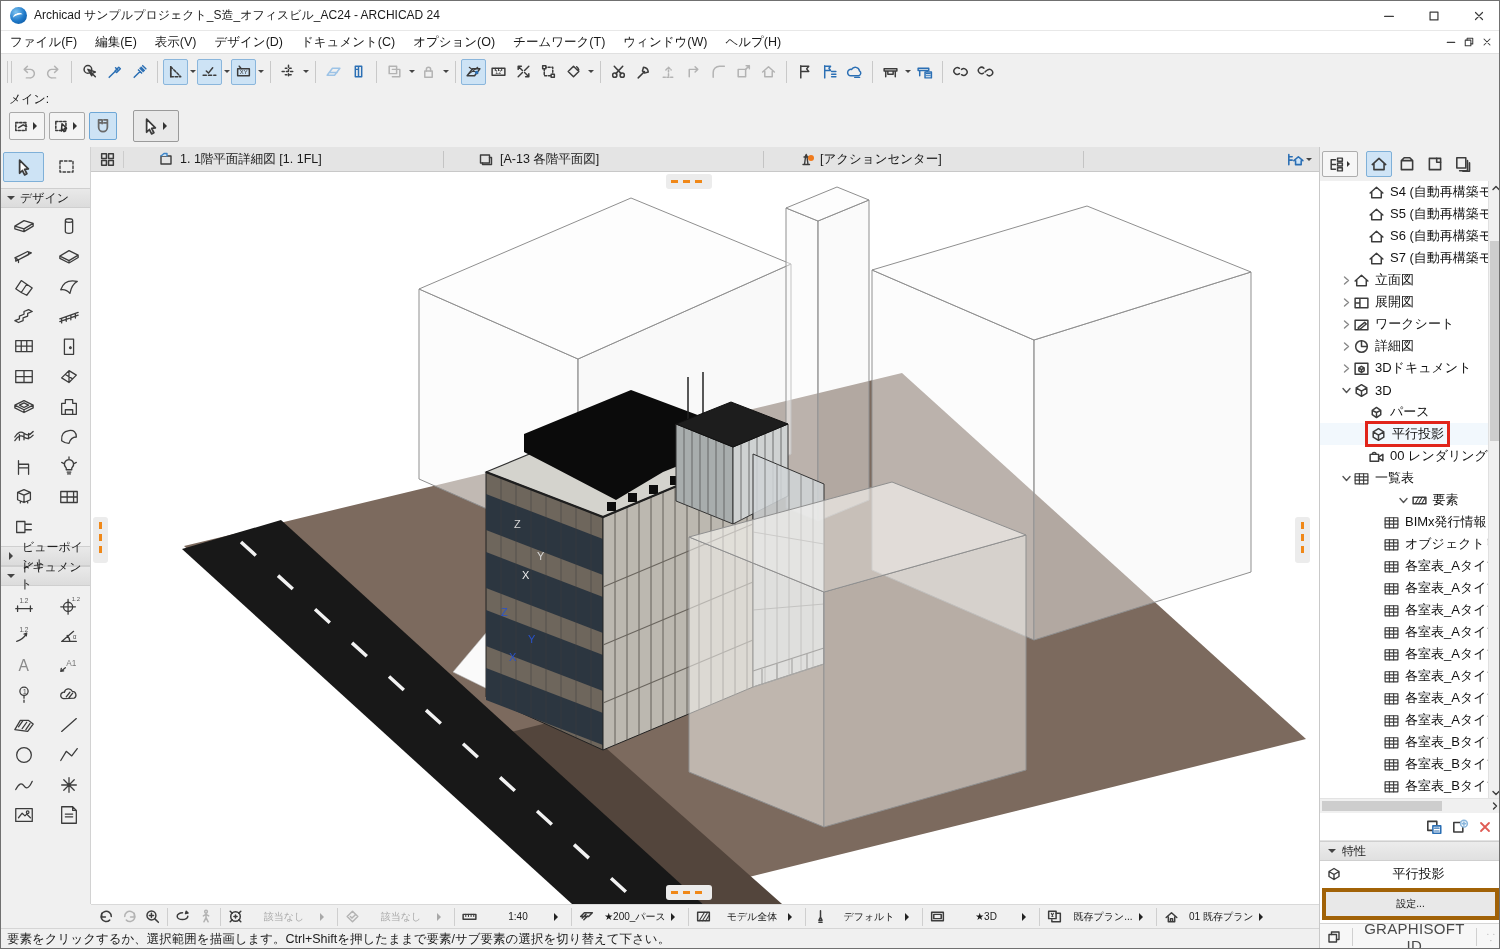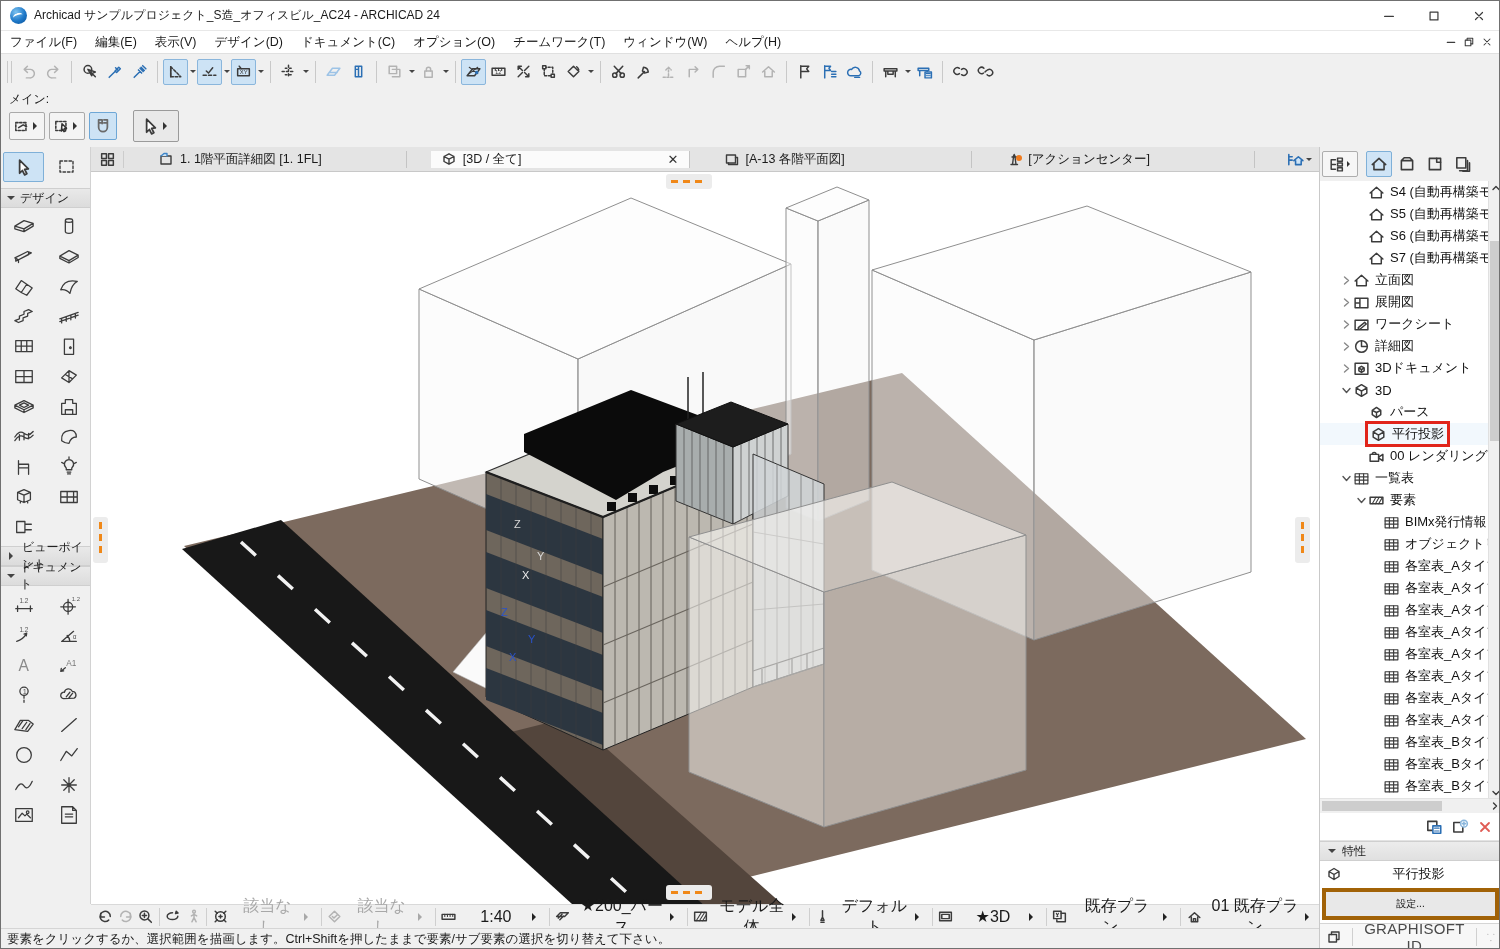--- a/index.html
+++ b/index.html
@@ -51,21 +51,21 @@
   .sechdr .tri.right{border-left-color:#444;margin-left:2px;}
   .tgrid{display:grid;grid-template-columns:45px 45px;justify-items:center;padding:4px 0;}
   .ttool{width:40px;height:30px;display:flex;align-items:center;justify-content:center;}
   
   .viewport{position:absolute;left:90px;top:171px;width:1228px;height:732px;background:#ffffff;overflow:hidden;}
   .mk{position:absolute;background:#ececec;border-radius:3px;display:flex;align-items:center;justify-content:center;}
   .mk-h{width:46px;height:15px;} .mk-v{width:15px;height:46px;}
   .mk-h i{display:block;width:36px;height:3px;background:repeating-linear-gradient(90deg,#f08818 0 7px,transparent 7px 12px);}
   .mk-v i{display:block;height:36px;width:3px;background:repeating-linear-gradient(180deg,#f08818 0 7px,transparent 7px 12px);}
   
-  .bottombar{position:absolute;left:90px;top:903px;width:1228px;height:24px;background:#f0f0f0;border-top:1px solid #d9d9d9;display:flex;align-items:center;font-size:16px;color:#1a1a1a;padding-left:4px;}
+  .bottombar{position:absolute;left:90px;top:903px;width:1228px;height:24px;background:#f0f0f0;border-top:1px solid #d9d9d9;display:flex;align-items:center;font-size:10px;color:#1a1a1a;padding-left:4px;}
   .bico{width:23px;height:20px;display:inline-flex;align-items:center;justify-content:center;}
   .bdd{display:inline-flex;align-items:center;gap:5px;padding:0 6px;}
   .bdd .lab{min-width:62px;text-align:center;}
   .bdd .arr{border:4px solid transparent;border-left-color:#222;}
   .bdd.dis .lab{color:#a8a8a8;} .bdd.dis .arr{border-left-color:#a8a8a8;}
   .bsep{width:1px;height:18px;background:#cfcfcf;margin:0 3px;}
   
   .statusbar{position:absolute;left:0;top:927px;width:1318px;height:22px;background:#f0f0f0;border-top:1px solid #d5d5d5;display:flex;align-items:center;font-size:12.5px;color:#1a1a1a;padding-left:6px;}
   
   .navigator{position:absolute;left:1318px;top:146px;width:182px;height:803px;background:#ffffff;border-left:1px solid #c9c9c9;display:flex;flex-direction:column;}
@@ -770,27 +770,20 @@
     <div class="quadbtn">
         <svg class="ic" width="17" height="17">
           <use href="#s-quad"></use>
         </svg>
       </div>
     <div class="tab">
       <svg class="ic" width="16" height="16">
           <use href="#s-plantab"></use>
         </svg>
       <span>1. 1階平面詳細図 [1. 1FL]</span>
-    </div>
-    <div class="tab active">
-      <svg class="ic" width="16" height="16">
-          <use href="#s-cube"></use>
-        </svg>
-      <span>[3D / 全て]</span>
-      <span class="close">✕</span>
     </div>
     <div class="tab">
       <svg class="ic" width="16" height="16">
           <use href="#s-layouttab"></use>
         </svg>
       <span>[A-13 各階平面図]</span>
     </div>
     <div class="tab" style="position:relative">
       <svg class="ic" width="16" height="16">
           <use href="#s-beacon"></use>
@@ -1445,21 +1438,21 @@
           <span class="nexp">
             <svg class="ic" width="11" height="11" style="stroke:#555">
               <path d="M2 3.5 L5.5 7.5 L9 3.5"></path>
             </svg>
           </span>
           <svg class="nico ic" width="17" height="17">
             <use href="#i-table"></use>
           </svg>
           <span class="nlab">一覧表</span>
         </div>
-        <div class="nrow" style="padding-left: 34px;">
+        <div class="nrow" style="padding-left: 34px; justify-content: center;">
           <span class="nexp">
             <svg class="ic" width="11" height="11" style="stroke:#555">
               <path d="M2 3.5 L5.5 7.5 L9 3.5"></path>
             </svg>
           </span>
           <svg class="nico ic" width="17" height="17">
             <use href="#i-hatch"></use>
           </svg>
           <span class="nlab">要素</span>
         </div>

